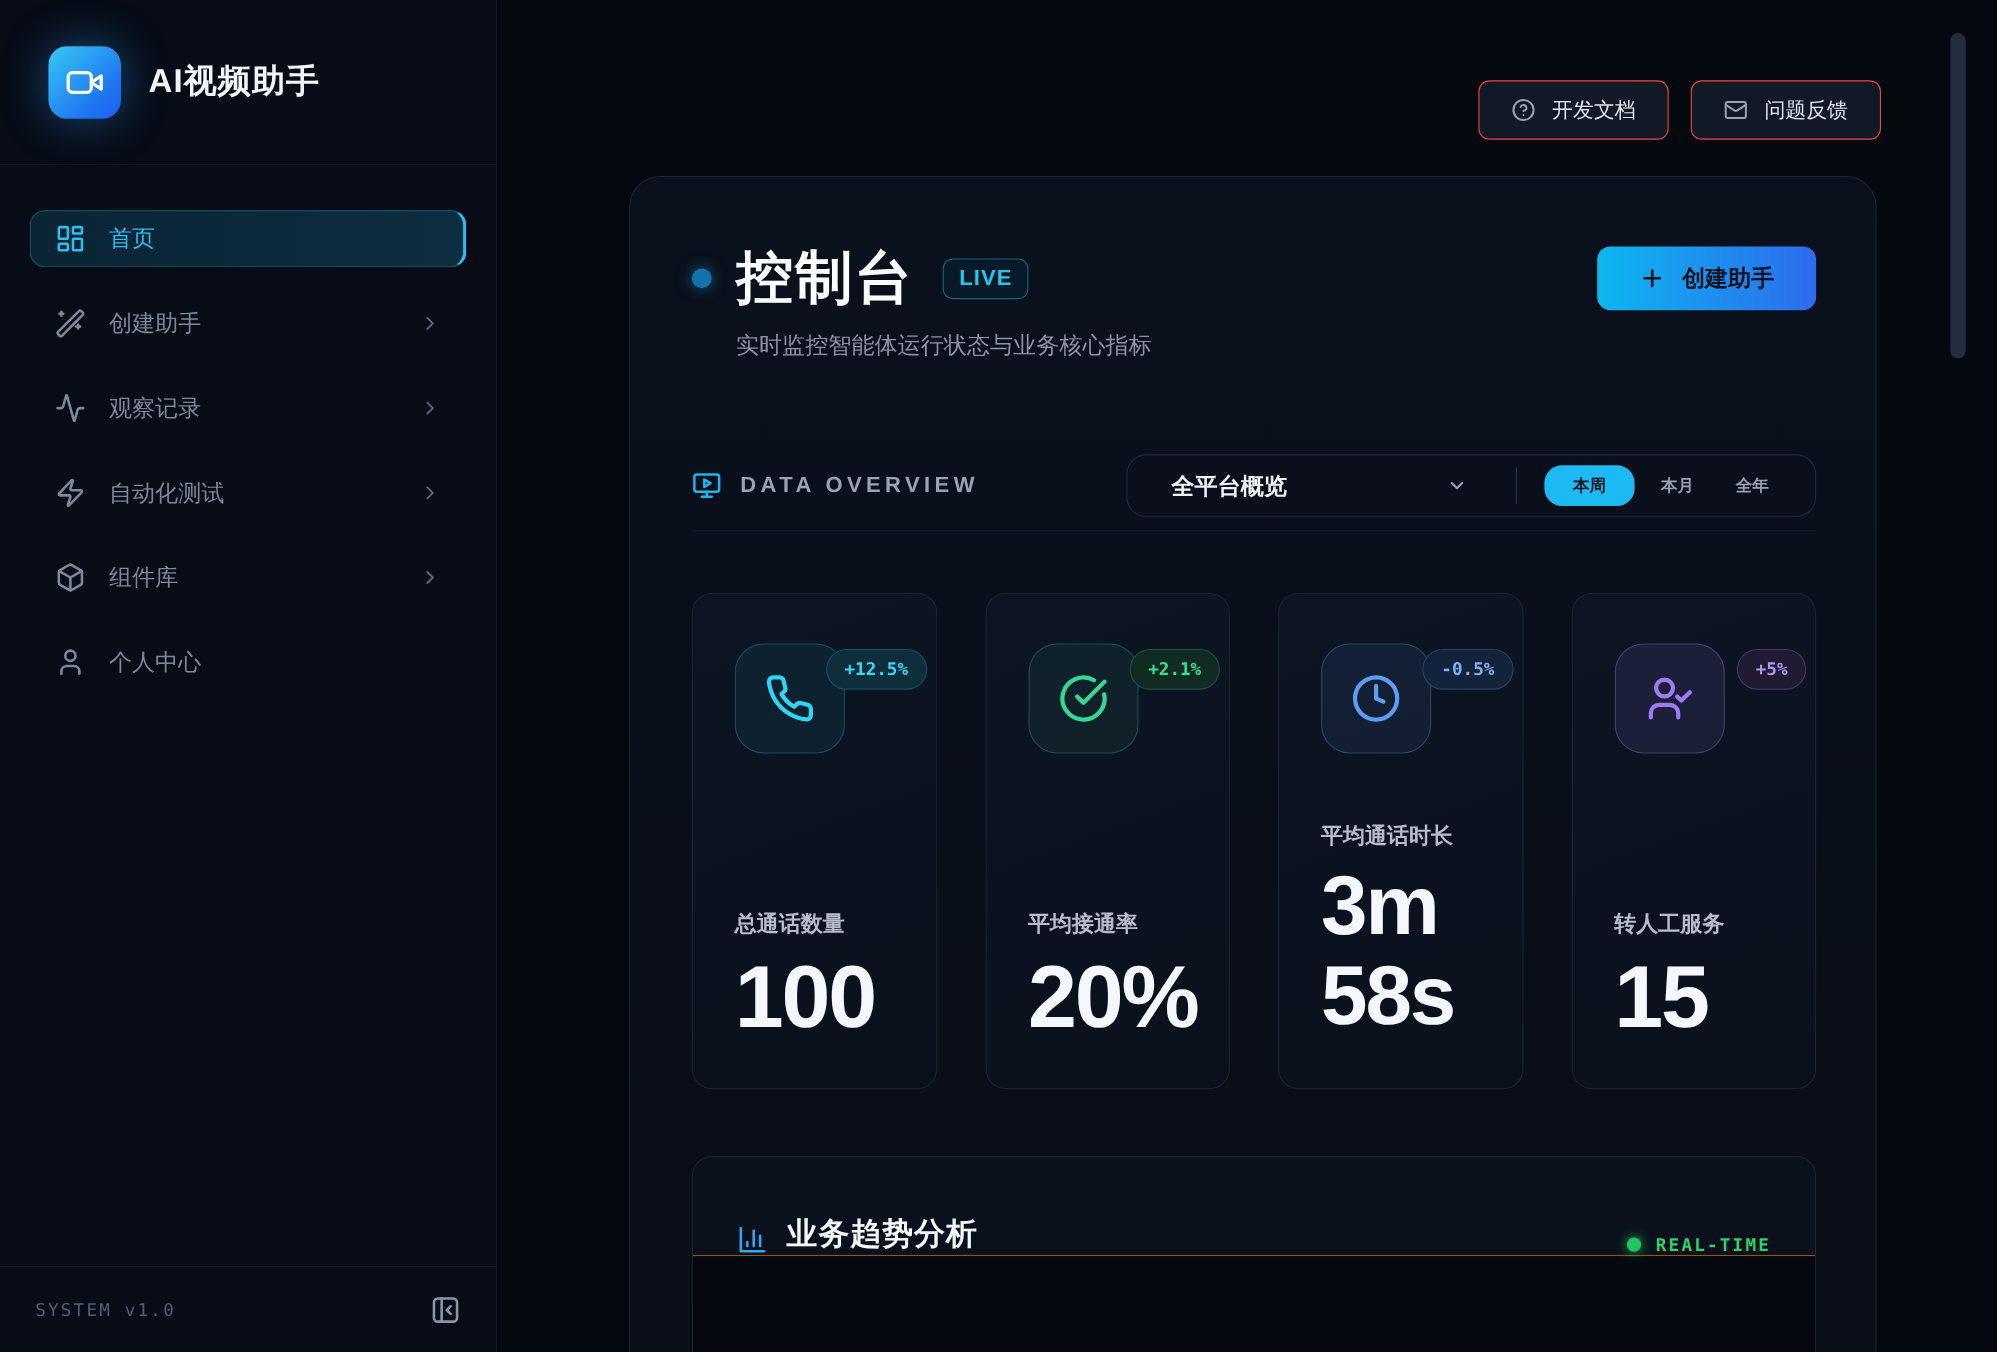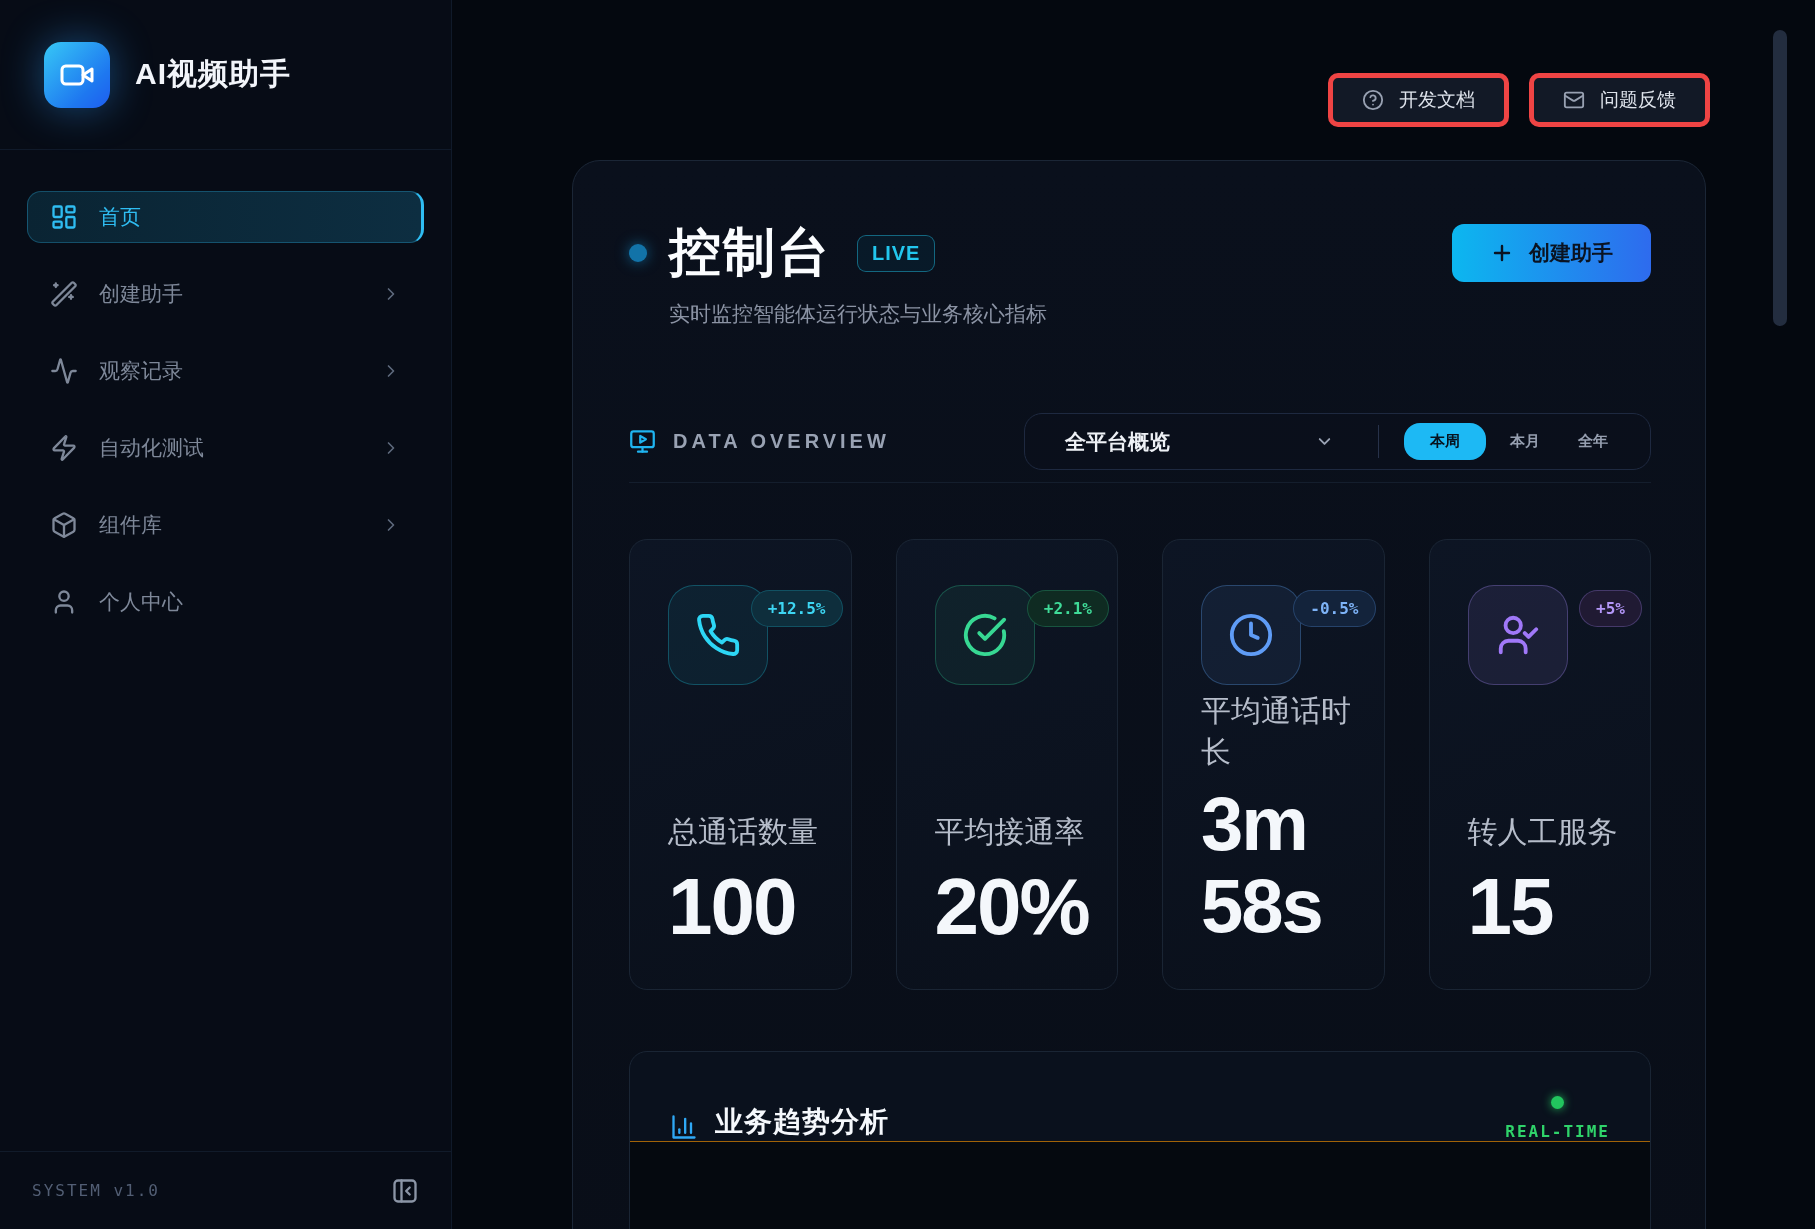--- a/index.html
+++ b/index.html
@@ -51,21 +51,21 @@
     display:flex; align-items:center; padding:0 32px;
   }
   .sys-ver { font-family:"DejaVu Sans Mono", monospace; font-size:16px; color:#525e74; letter-spacing:2px; }
   .collapse-btn { margin-left:auto; width:28px; height:28px; color:#8b95a6; cursor:pointer; }
 
   
   .main { position:absolute; left:452px; top:0; right:0; height:1229px; background:#04080f; }
   .topbar { display:flex; justify-content:flex-end; gap:20px; padding:73px 105px 0 0; }
   .top-btn {
     display:flex; align-items:center; gap:15px; height:54px; padding:0 29px;
-    background:#121926; border:5px solid #ef4444; border-radius:10px;
+    background:#121926; border:1px solid #ef4444; border-radius:10px;
     color:#dfe4ec; font-size:19px; cursor:pointer;
   }
   .top-btn .t-icon { width:22px; height:22px; color:#98a1b2; }
 
   .panel {
     margin:33px 0 0 120px; width:1134px; height:1140px;
     background:linear-gradient(180deg,#0a101c 0%,#090e18 100%);
     border:1px solid #1b2636; border-radius:28px;
     padding:57px 54px 0 56px; overflow:hidden;
   }
@@ -113,21 +113,21 @@
     padding:45px 20px 42px 38px;
     display:flex; flex-direction:column;
   }
   .tile { width:100px; height:100px; border-radius:26px; display:grid; place-items:center; }
   .tile .s-icon { width:46px; height:46px; }
   .badge {
     position:absolute; top:50px; right:8px;
     font-family:"DejaVu Sans Mono", monospace; font-size:16px; font-weight:bold;
     padding:8px 16px; border-radius:999px; border:1px solid transparent;
   }
-  .card-label { margin-top:auto; font-size:30px; font-weight:normal; color:#b6bdca; margin-bottom:14px; }
+  .card-label { margin-top:auto; font-size:20px; font-weight:bold; color:#b6bdca; margin-bottom:14px; }
   .card-value { font-size:80px; font-weight:800; color:#f4f7fb; line-height:1; letter-spacing:-2px; }
   .card-value.two-line { font-size:76px; line-height:1.08; margin-top:-4px; }
 
   .c-cyan  .tile { background:rgba(34,211,238,.07); border:1px solid rgba(34,211,238,.28); }
   .c-cyan  .s-icon { color:#2dd6f5; }
   .c-cyan  .badge { color:#3dd6f3; background:#0e2e3c; border-color:rgba(34,211,238,.22); }
   .c-green .tile { background:rgba(52,211,153,.07); border:1px solid rgba(52,211,153,.28); }
   .c-green .s-icon { color:#37d893; }
   .c-green .badge { color:#3fdb98; background:#0f2b22; border-color:rgba(52,211,153,.25); }
   .c-blue  .tile { background:rgba(96,165,250,.08); border:1px solid rgba(96,165,250,.30); }
@@ -138,21 +138,21 @@
   .c-purple .badge { color:#b397f8; background:#201a33; border-color:rgba(167,139,250,.28); }
 
   
   .trend-card {
     margin-top:61px; height:240px; border-radius:18px;
     border:1px solid #1a2534; background:#0a111d; overflow:hidden;
   }
   .trend-head { height:90px; display:flex; align-items:flex-end; padding:0 40px; border-bottom:1px solid #a16207; }
   .trend-head .b-icon { width:28px; height:28px; color:#2fa8f5; }
   .trend-title { margin-left:17px; font-size:28px; font-weight:800; color:#f5f8fc; letter-spacing:1px; }
-  .rt-group { margin-left:auto; display:flex; align-items:center; gap:13px;flex-direction:column; }
+  .rt-group { margin-left:auto; display:flex; align-items:center; gap:13px; }
   .rt-dot { width:13px; height:13px; border-radius:50%; background:#22c55e; box-shadow:0 0 10px rgba(34,197,94,.9); }
   .rt-label { font-family:"DejaVu Sans Mono", monospace; font-size:16px; font-weight:bold; color:#2fd36a; letter-spacing:2px; }
   .trend-body { height:150px; background:#05090f; }
 
   .scroll-thumb { position:absolute; left:1773px; top:30px; width:14px; height:296px; border-radius:7px; background:#232d3f; }
 </style>
 </head>
 <body>
 
 <aside class="sidebar">

